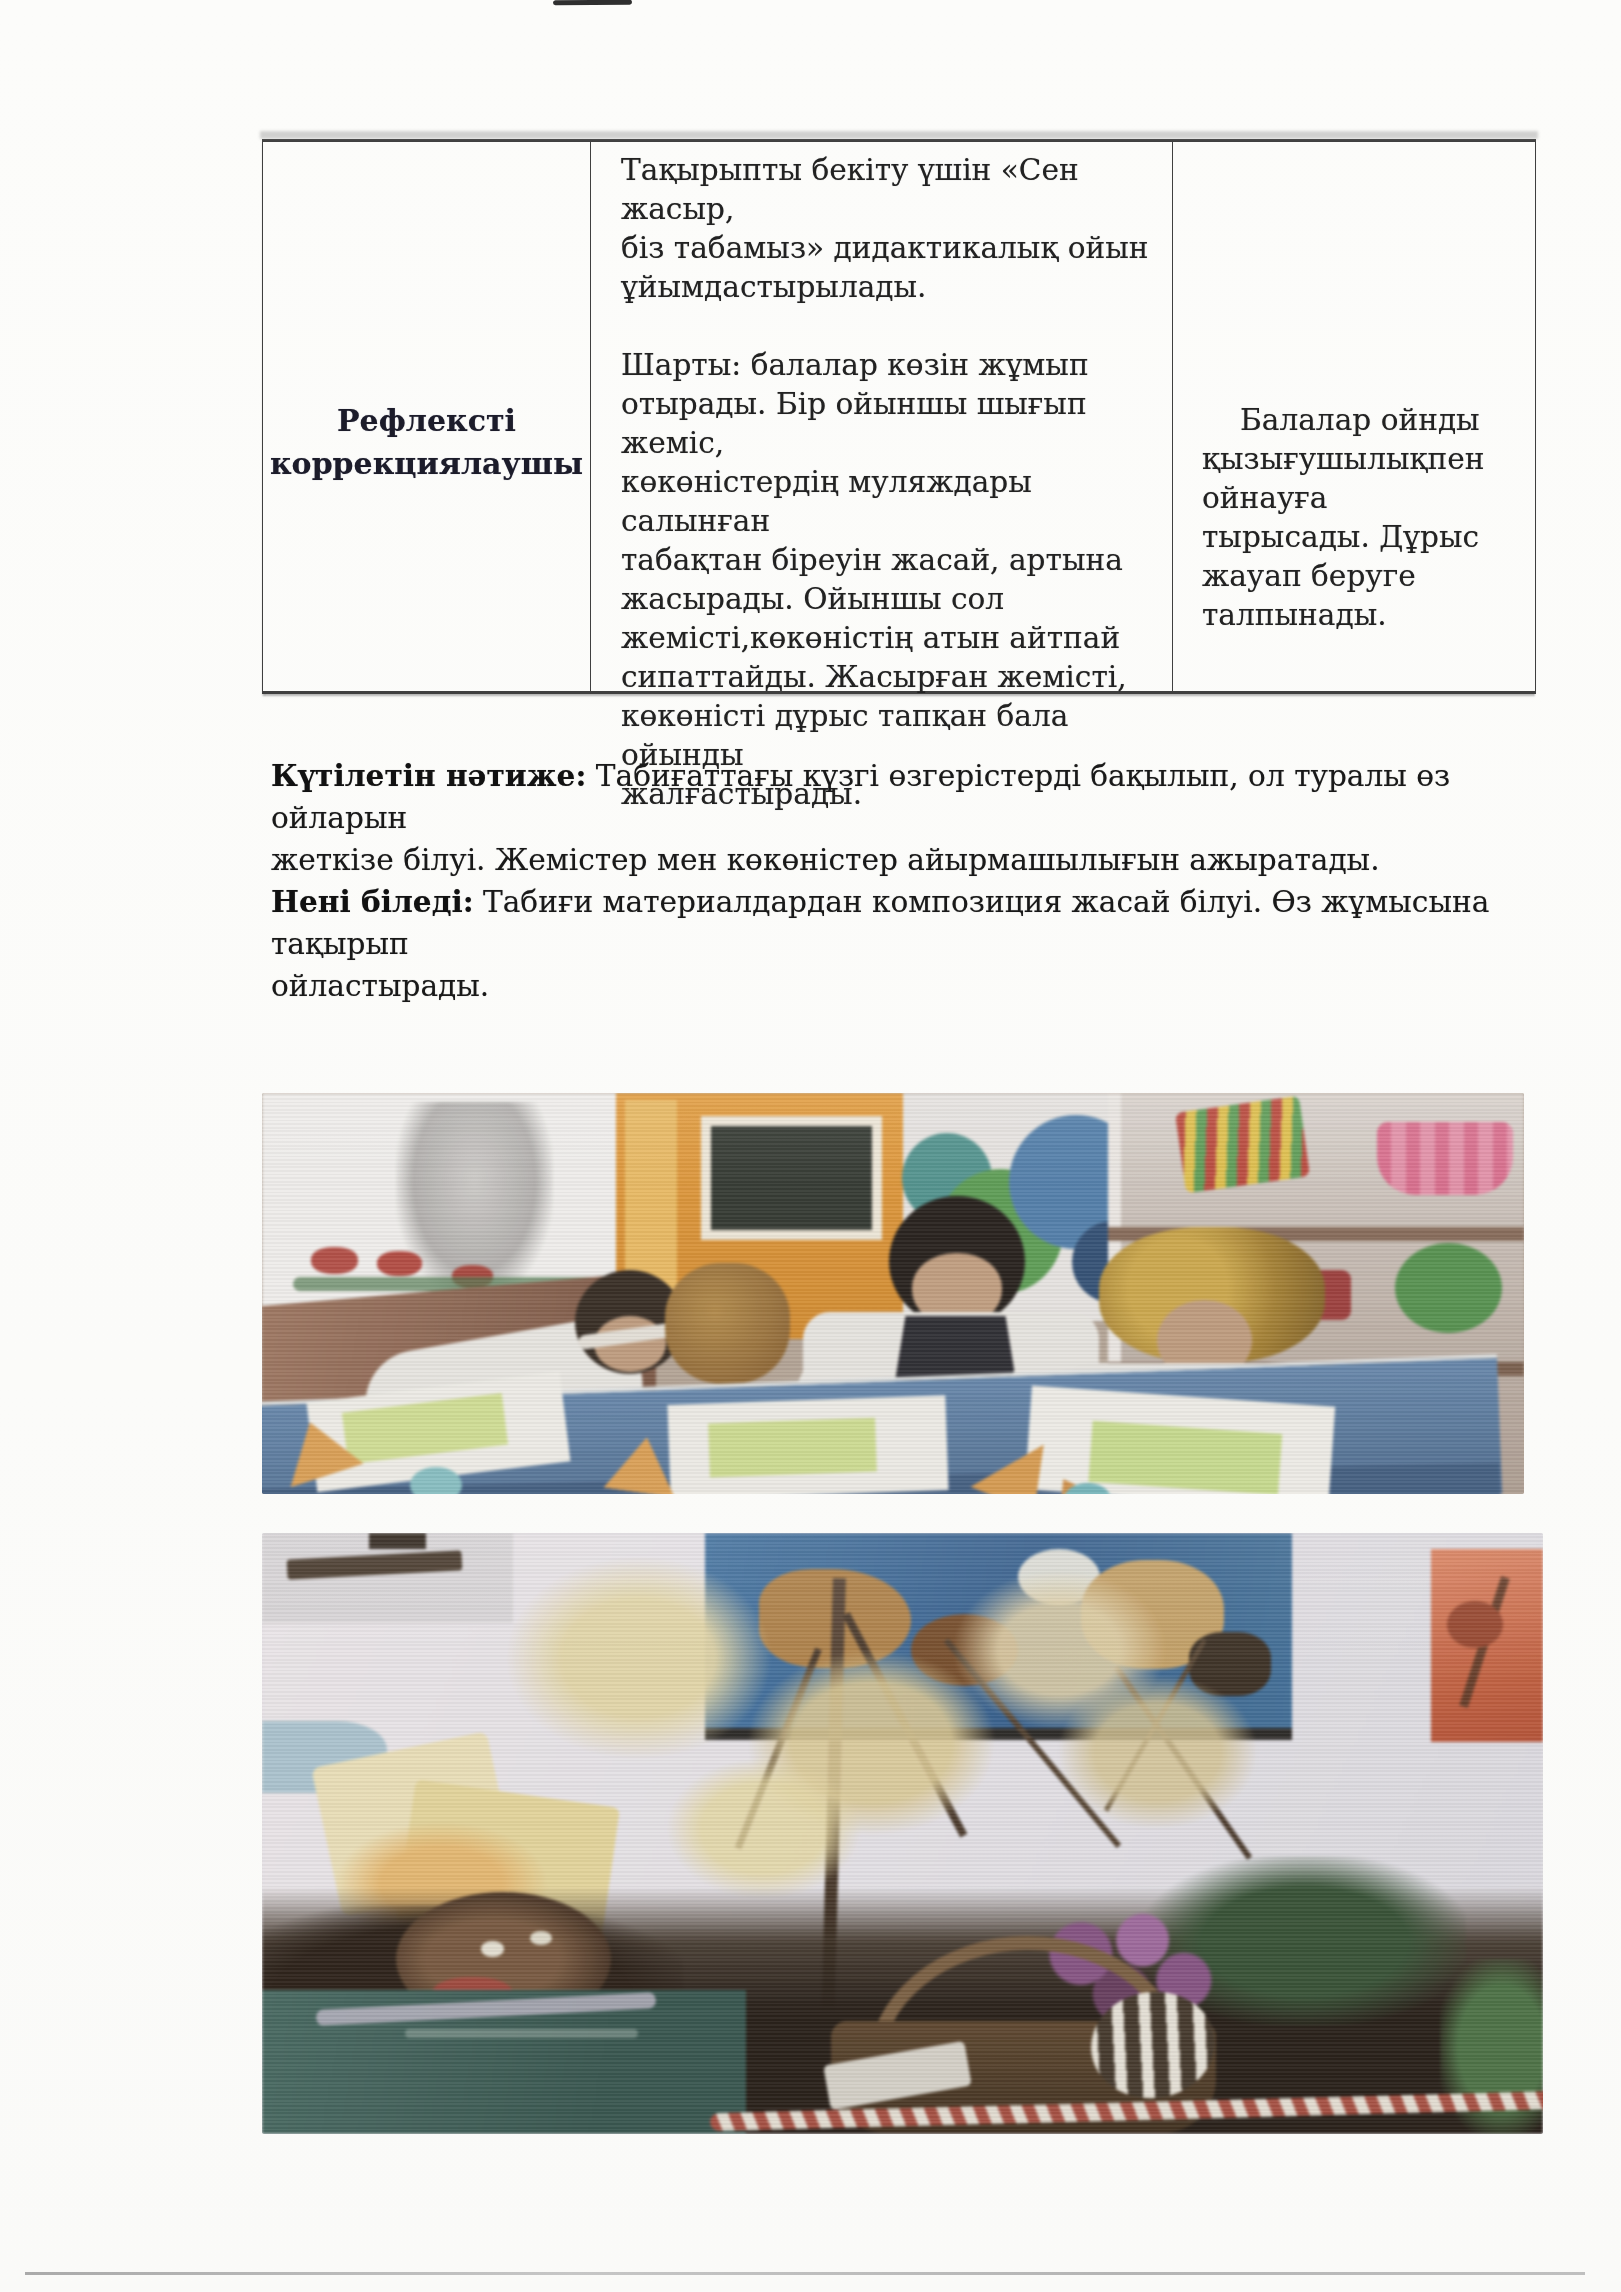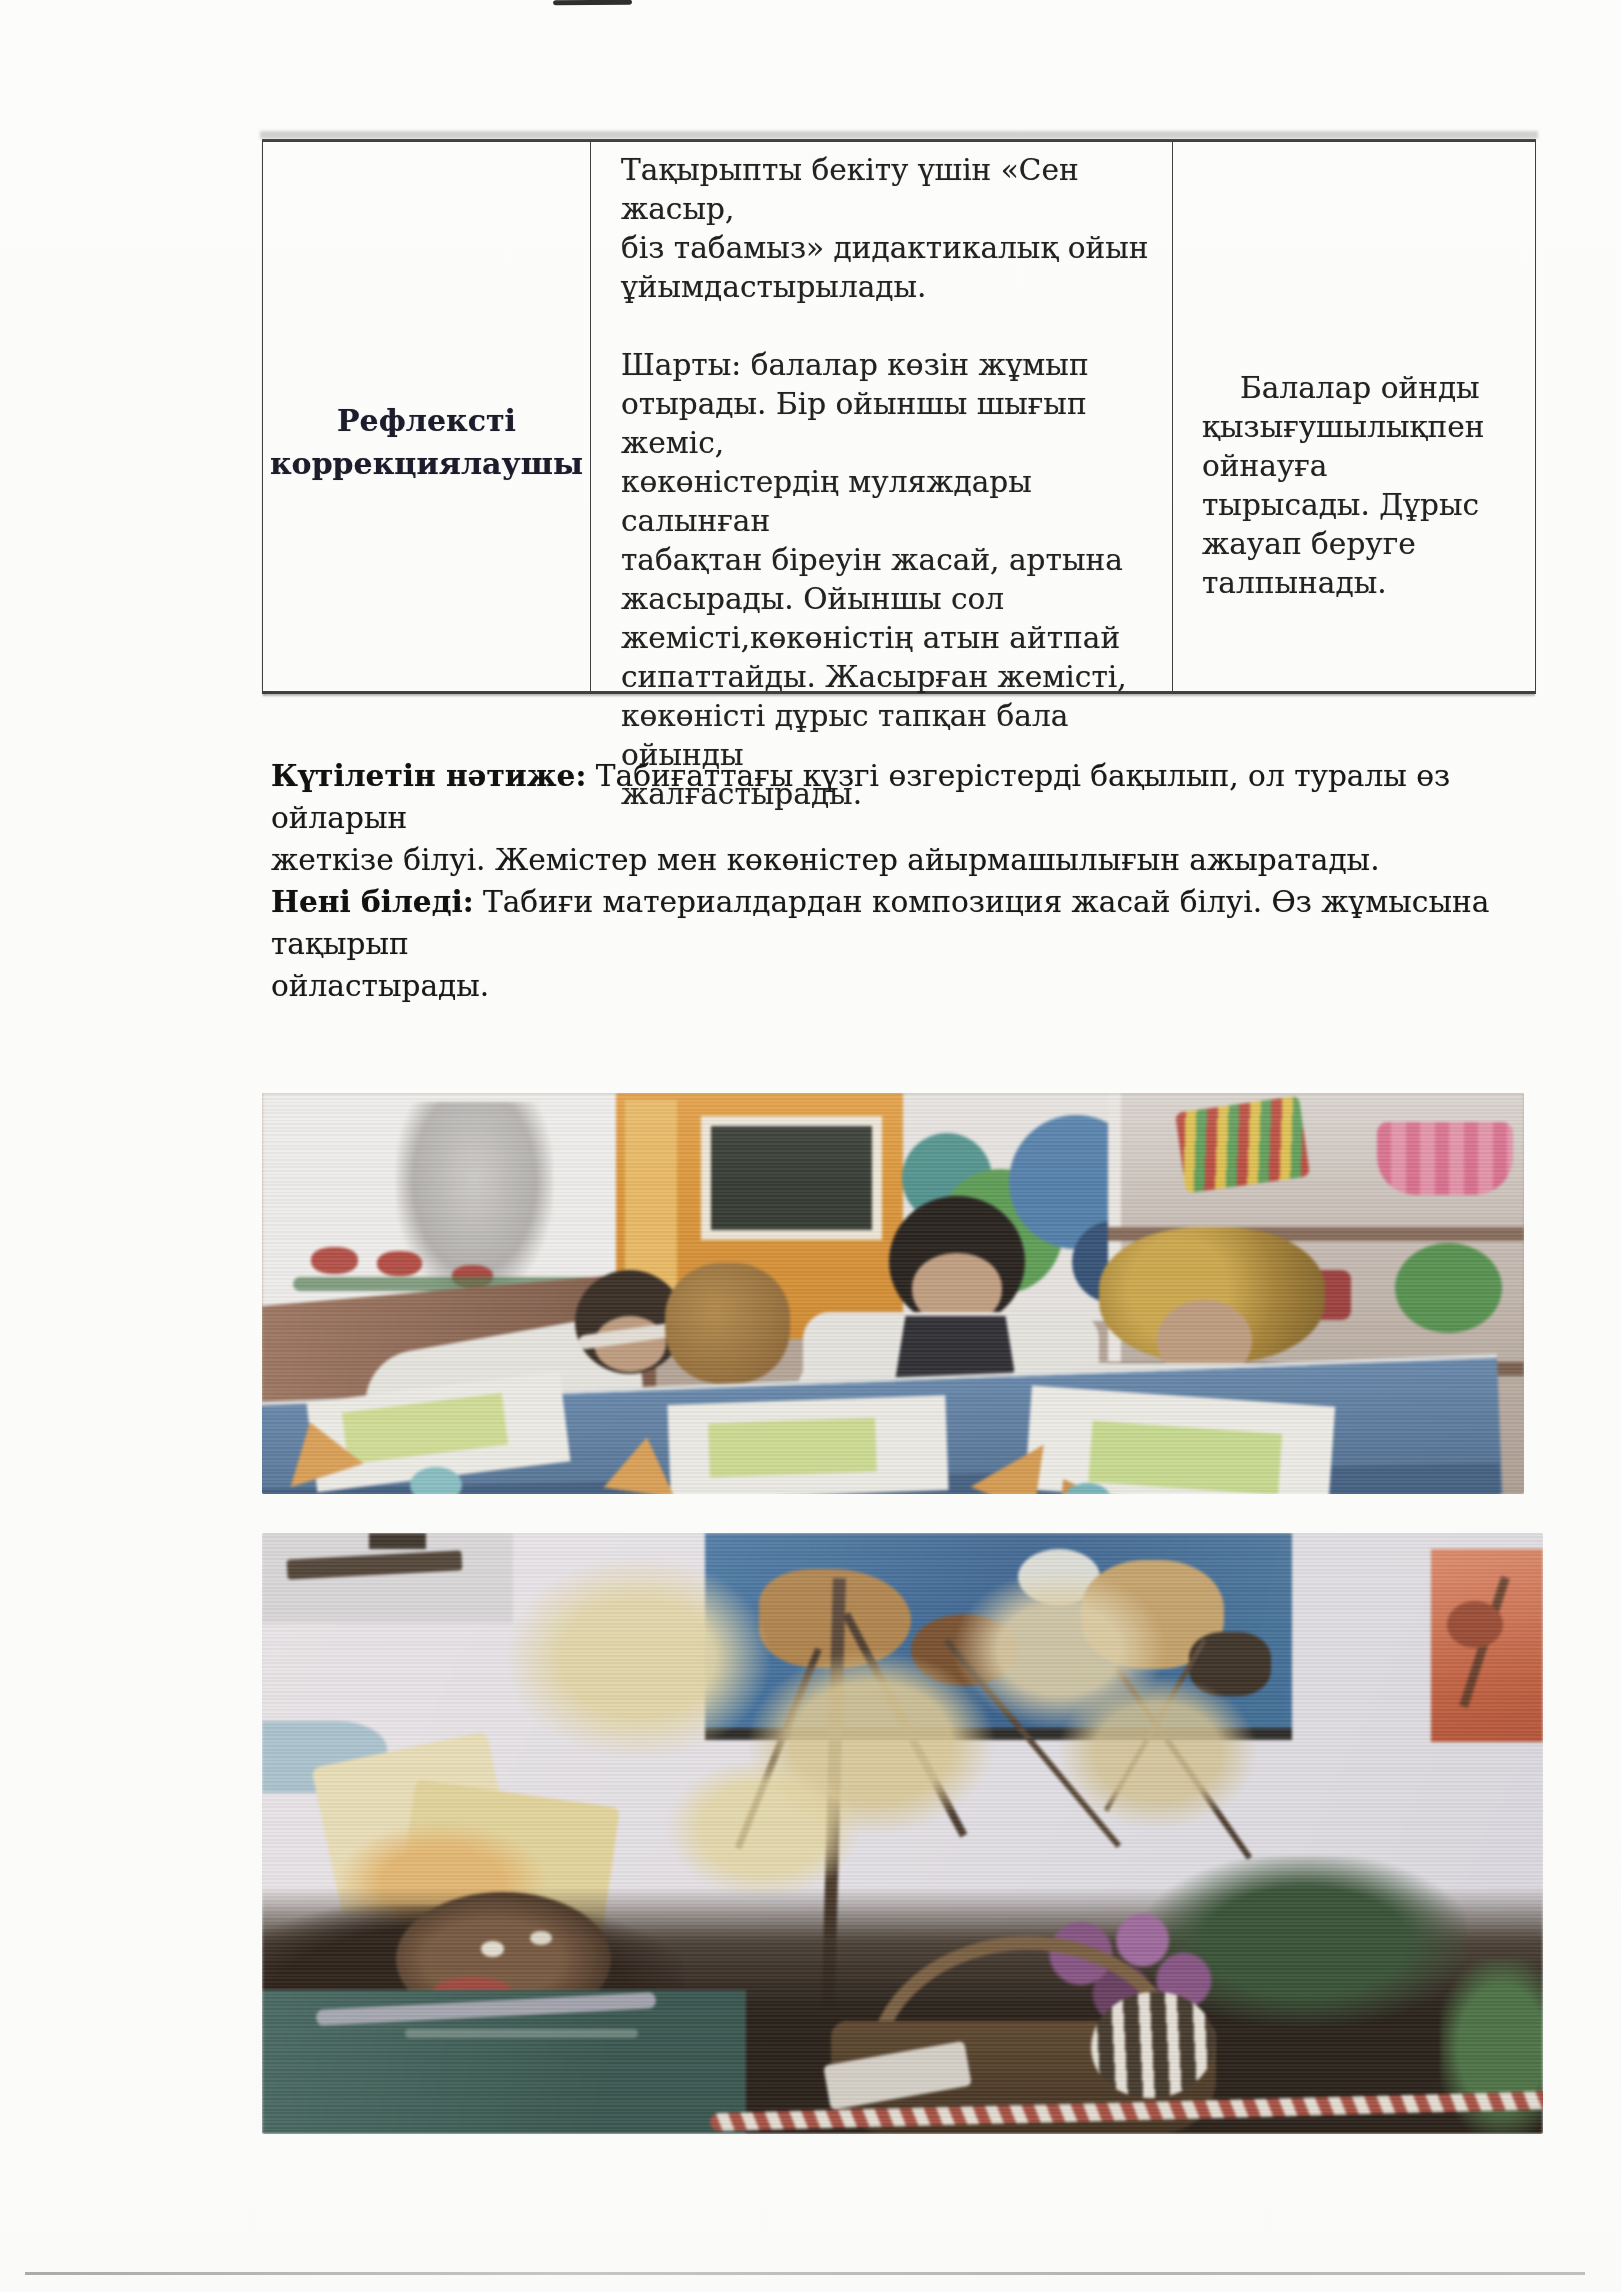--- a/index.html
+++ b/index.html
@@ -24,21 +24,21 @@
     border:1.8px solid #3f3f3f;border-top-width:3.6px;border-bottom-width:3.6px;
     box-shadow:0 2.7px 1.8px -0.9px rgba(110,110,110,.55);
   }
   .lesson-table::before{
     content:"";position:absolute;left:-2.7px;right:-2.7px;top:-10.7px;height:7.2px;
     background:#8b8b8b;opacity:.38;filter:blur(1.8px);
   }
   .cell{box-sizing:border-box;position:relative;}
   .c1{width:328px;border-right:1.8px solid #404040;display:flex;align-items:center;justify-content:center;}
   .c2{width:582px;border-right:1.8px solid #404040;padding:9px 10.7px 0 30px;}
-  .c3{flex:1;padding:227px 12.5px 0 29px;}
+  .c3{flex:1;padding:227px 12.5px 0 29px;margin-top:32px;}
   .stage{font-weight:bold;font-size:30px;line-height:43px;text-align:center;white-space:pre-line;margin-top:50px;
          text-shadow:0 0 0.9px rgba(25,25,60,.45);color:#1c1c2a;}
   .cell p{margin:0;font-size:29.6px;line-height:39px;white-space:pre-line;
           text-shadow:0 0 0.9px rgba(30,30,30,.4);color:#222;}
   .c2 p + p{margin-top:39px;}
   .c3 p{text-indent:38px;}
   
   .body-text{left:271px;top:755px;width:1308px;}
   .body-text p{margin:0;font-size:29.6px;line-height:42px;white-space:pre-line;
                text-shadow:0 0 0.9px rgba(25,25,25,.4);color:#191919;}

